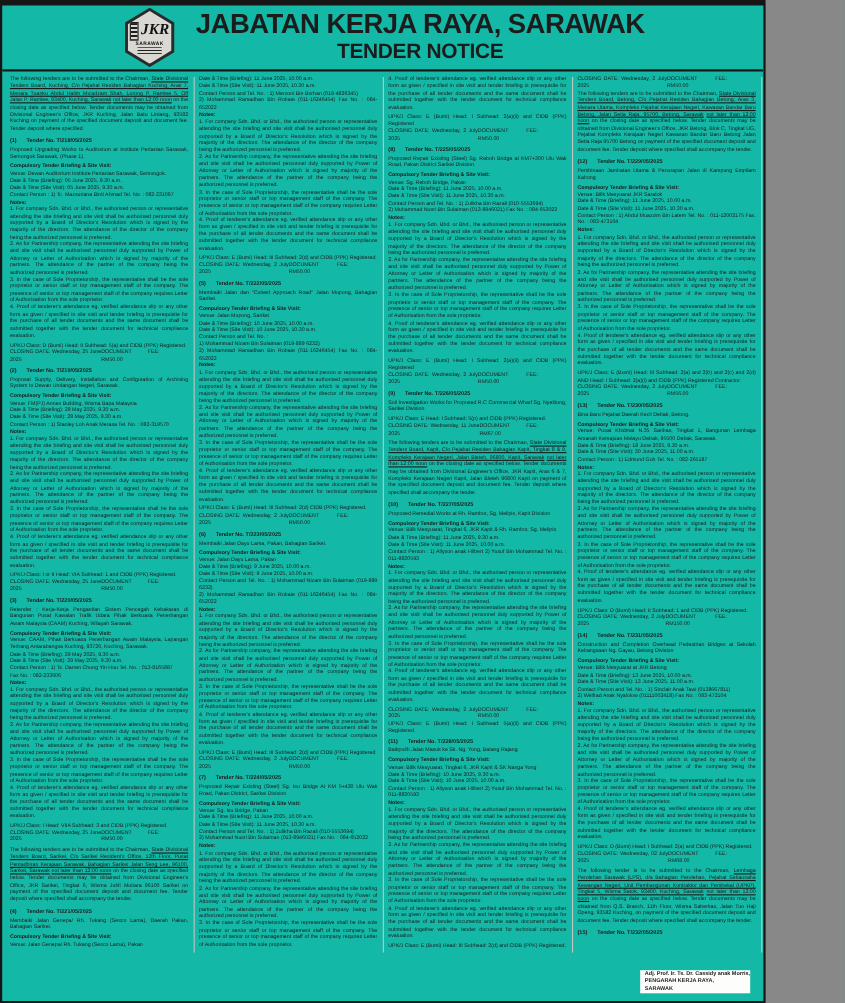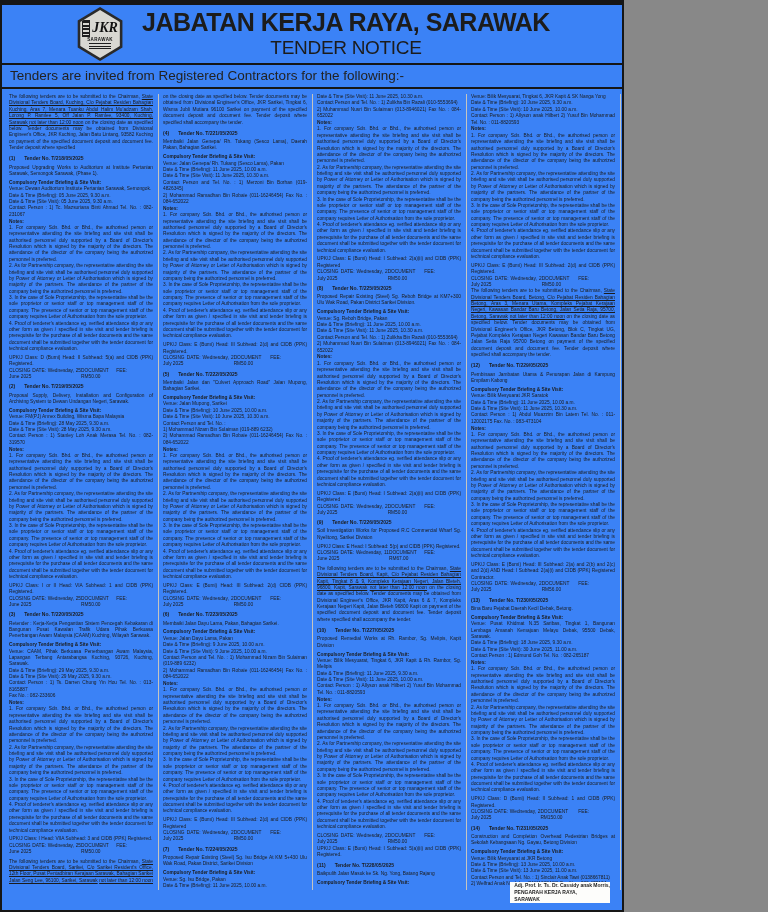--- a/index.html
+++ b/index.html
@@ -1,32 +1,32 @@
 <!DOCTYPE html>
 <html><head>
 <meta charset="utf-8">
 <style>
   html,body{margin:0;padding:0;background:#888;}
-  .page{position:relative;width:624px;height:912px;background:#3b82f6;box-sizing:border-box;
+  .page{position:relative;width:696px;height:912px;background:#14b8a6;box-sizing:border-box;
         border-left:2px solid #161616;border-right:2px solid #161616;border-bottom:2px solid #161616;
         border-top:5px solid #161616;font-family:"Liberation Sans",sans-serif;color:#1c1c1c;overflow:hidden;}
   
   .hdr{height:58px;border-bottom:2px solid #161616;display:flex;align-items:center;justify-content:center;gap:16px;}
   .logo{width:52px;height:54px;clip-path:polygon(50% 0,93% 25%,93% 75%,50% 100%,7% 75%,7% 25%);
         background:#2a2a2a;display:flex;align-items:center;justify-content:center;flex:0 0 auto;}
   .logo-in{width:46px;height:48px;clip-path:polygon(50% 0,93% 25%,93% 75%,50% 100%,7% 75%,7% 25%);
         background:#d9d8d2;display:flex;flex-direction:column;align-items:center;justify-content:center;}
   .logo-row{display:flex;align-items:center;gap:2px;}
   .tower{width:6px;height:15px;background:repeating-linear-gradient(180deg,#1e1e1e 0 2px,#d9d8d2 2px 3.6px);border:1px solid #1e1e1e;}
   .jkr{font-family:"Liberation Serif",serif;font-style:italic;font-weight:bold;font-size:14px;color:#111;}
   .jkr-sub{font-size:4.5px;font-weight:bold;letter-spacing:.4px;color:#111;}
   .waves{width:22px;height:6px;margin-top:1px;background:repeating-linear-gradient(180deg,#1e1e1e 0 1px,transparent 1px 2.5px);}
   .titles{text-align:center;}
   .t1{font-size:25px;font-weight:800;letter-spacing:-.5px;line-height:1.02;text-align:right;}
-  .t2{font-size:19px;font-weight:400;letter-spacing:-.3px;line-height:1.05;margin-top:2px;}
+  .t2{font-size:19px;font-weight:700;letter-spacing:-.3px;line-height:1.05;margin-top:2px;}
   
   .intro{border-bottom:2px solid #161616;padding:3px 8px 4px;font-size:13.5px;color:#222;}
   
   .columns{height:806px;padding:5px 7px;box-sizing:border-box;column-count:4;column-gap:10px;
            column-rule:1px solid #c4c4c0;font-size:4.8px;line-height:1.33;text-align:justify;overflow:hidden;}
   .columns p{margin:0 0 2px;}
   .submit{margin:0 0 4px !important;}
   .submit u{text-decoration-thickness:.5px;}
   .tender{break-inside:auto;}
   .t-head{display:flex;gap:9px;font-weight:bold;font-size:5px;margin:3px 0 2.5px;}
@@ -57,21 +57,20 @@
         <span class="jkr-sub">SARAWAK</span>
         <div class="waves"></div>
       </div>
     </div>
     <div class="titles">
       <div class="t1">JABATAN KERJA RAYA, SARAWAK</div>
       <div class="t2">TENDER NOTICE</div>
     </div>
   </div>
 
-  <div class="intro">Tenders are invited from Registered Contractors for the following:-</div>
 
   <div class="columns" id="columns">
       <p class="submit">The following tenders are to be submitted to the Chairman, <u>State Divisional Tenders Board, Kuching, C/o Pejabat Residen Bahagian Kuching, Aras 7, Menara Tuanku Abdul Halim Mu'adzam Shah, Lorong P. Ramlee 5, Off Jalan P. Ramlee, 93400, Kuching, Sarawak</u> <u>not later than 12:00 noon</u> on the closing date as specified below. Tender documents may be obtained from Divisional Engineer's Office, JKR Kuching, Jalan Batu Lintang, 93582 Kuching on payment of the specified document deposit and document fee. Tender deposit where specified</p>
       <div class="tender">
       <div class="t-head">
         <span>(1)</span>
         <span>Tender No. T/218/05/2025</span>
       </div>
       <p class="t-title">Proposed Upgrading Works to Auditorium at Institute Pertanian Sarawak, Semongok Sarawak, (Phase 1).</p>
         <div>

